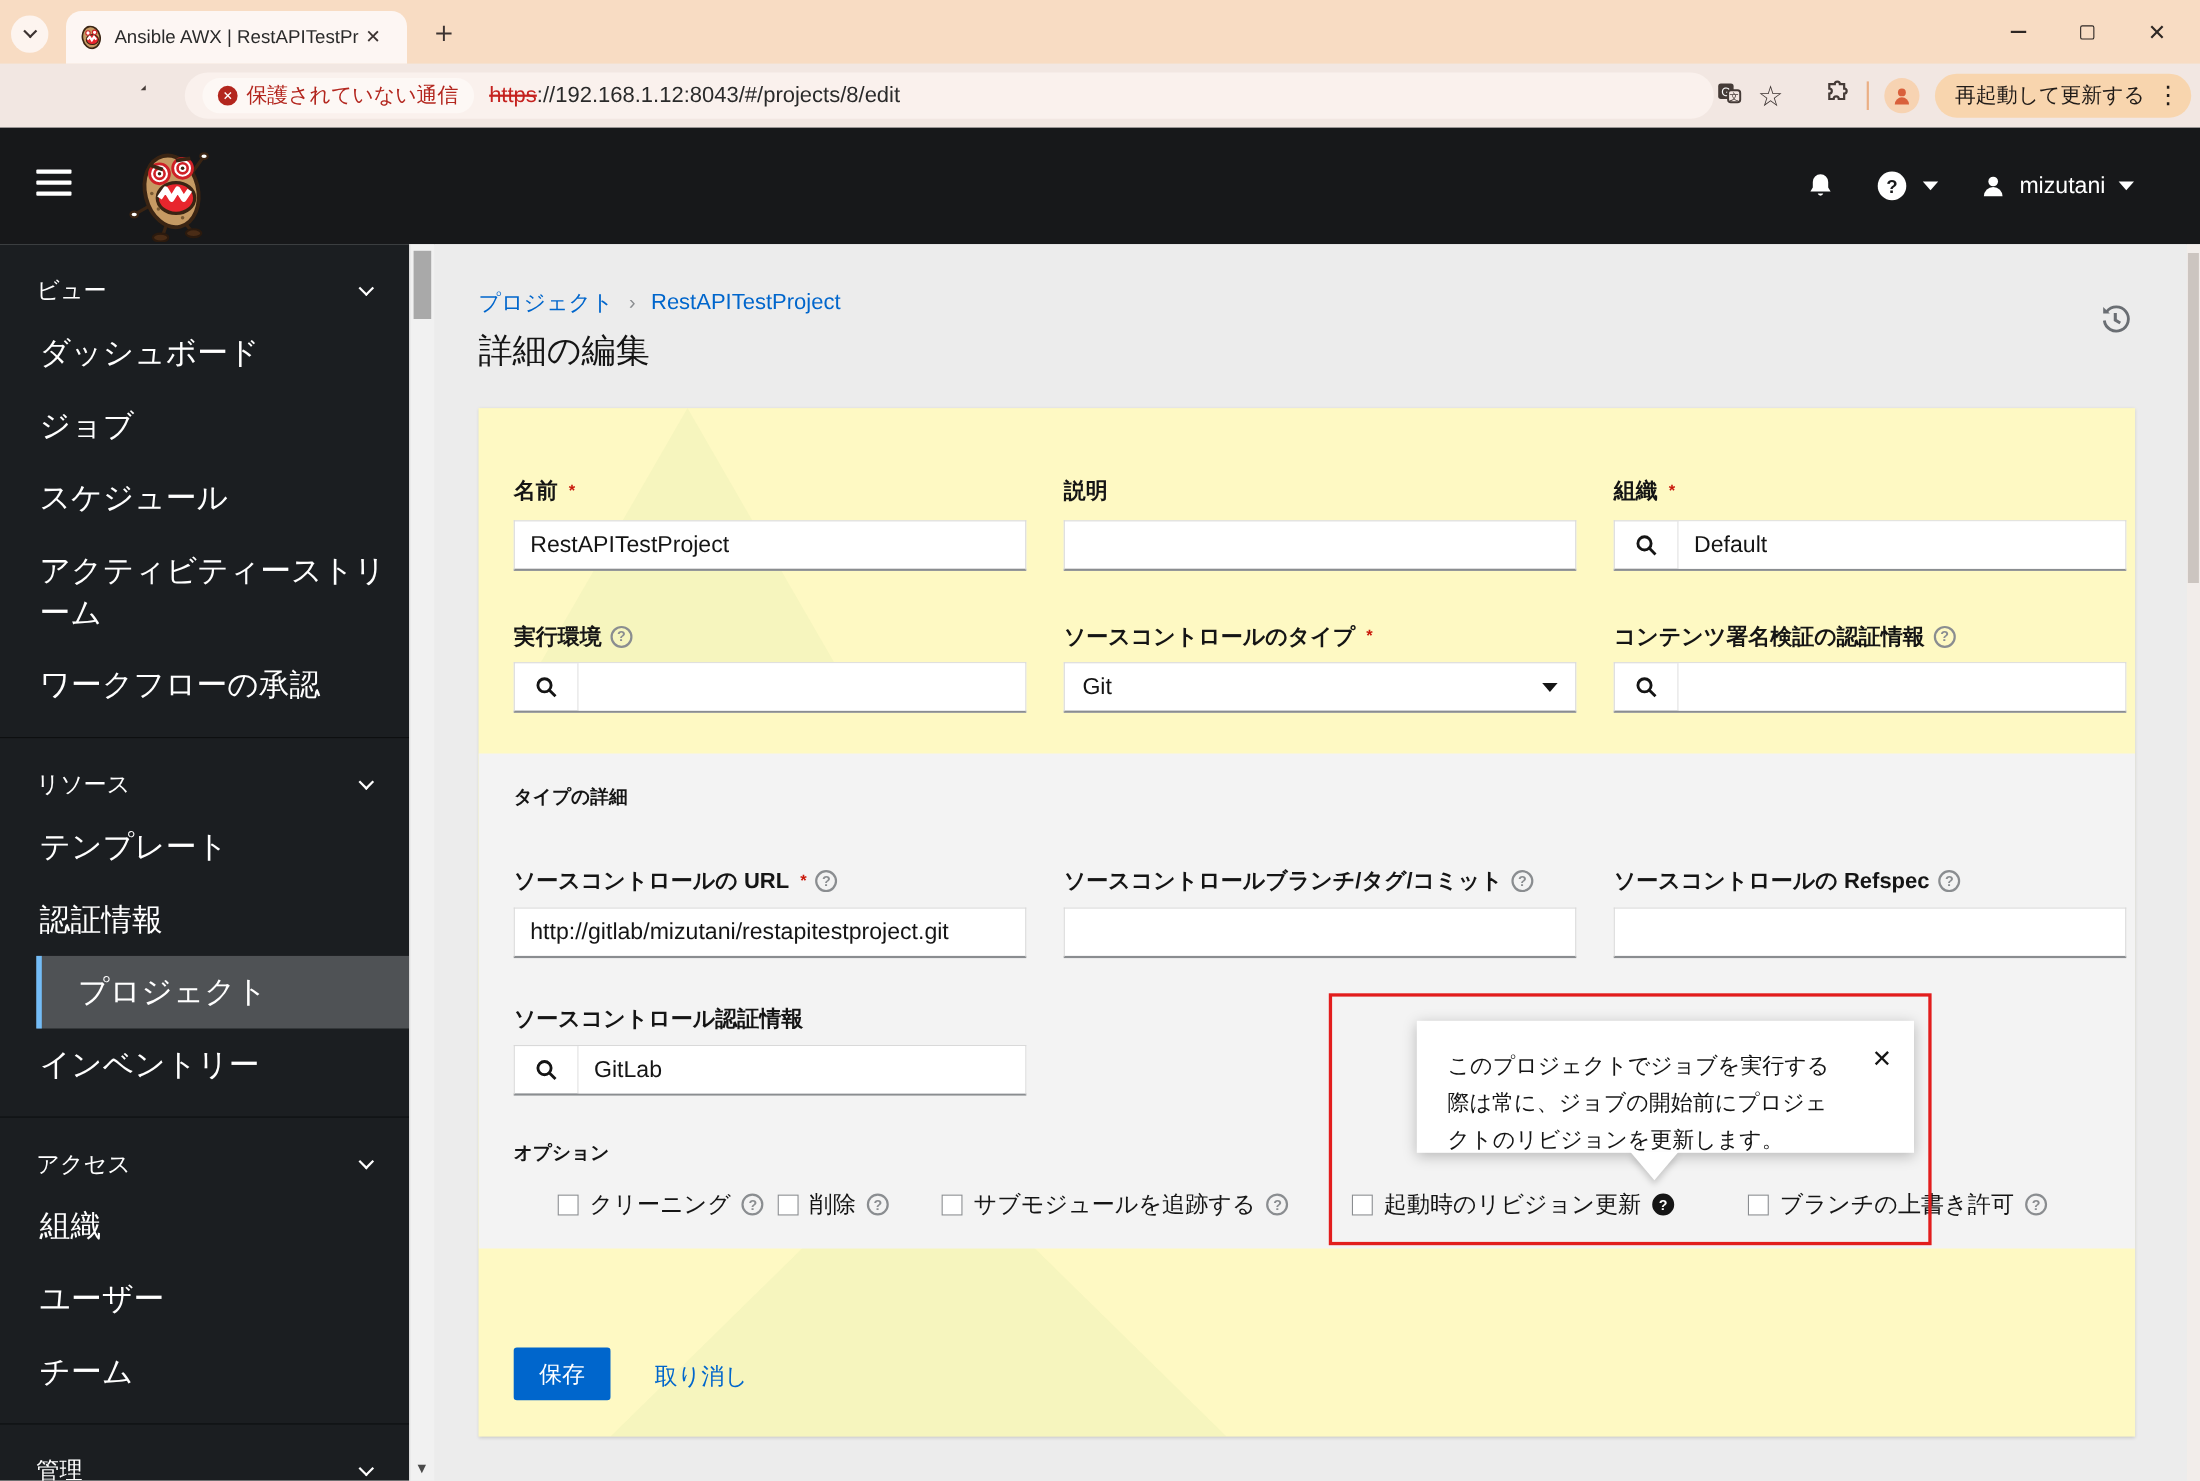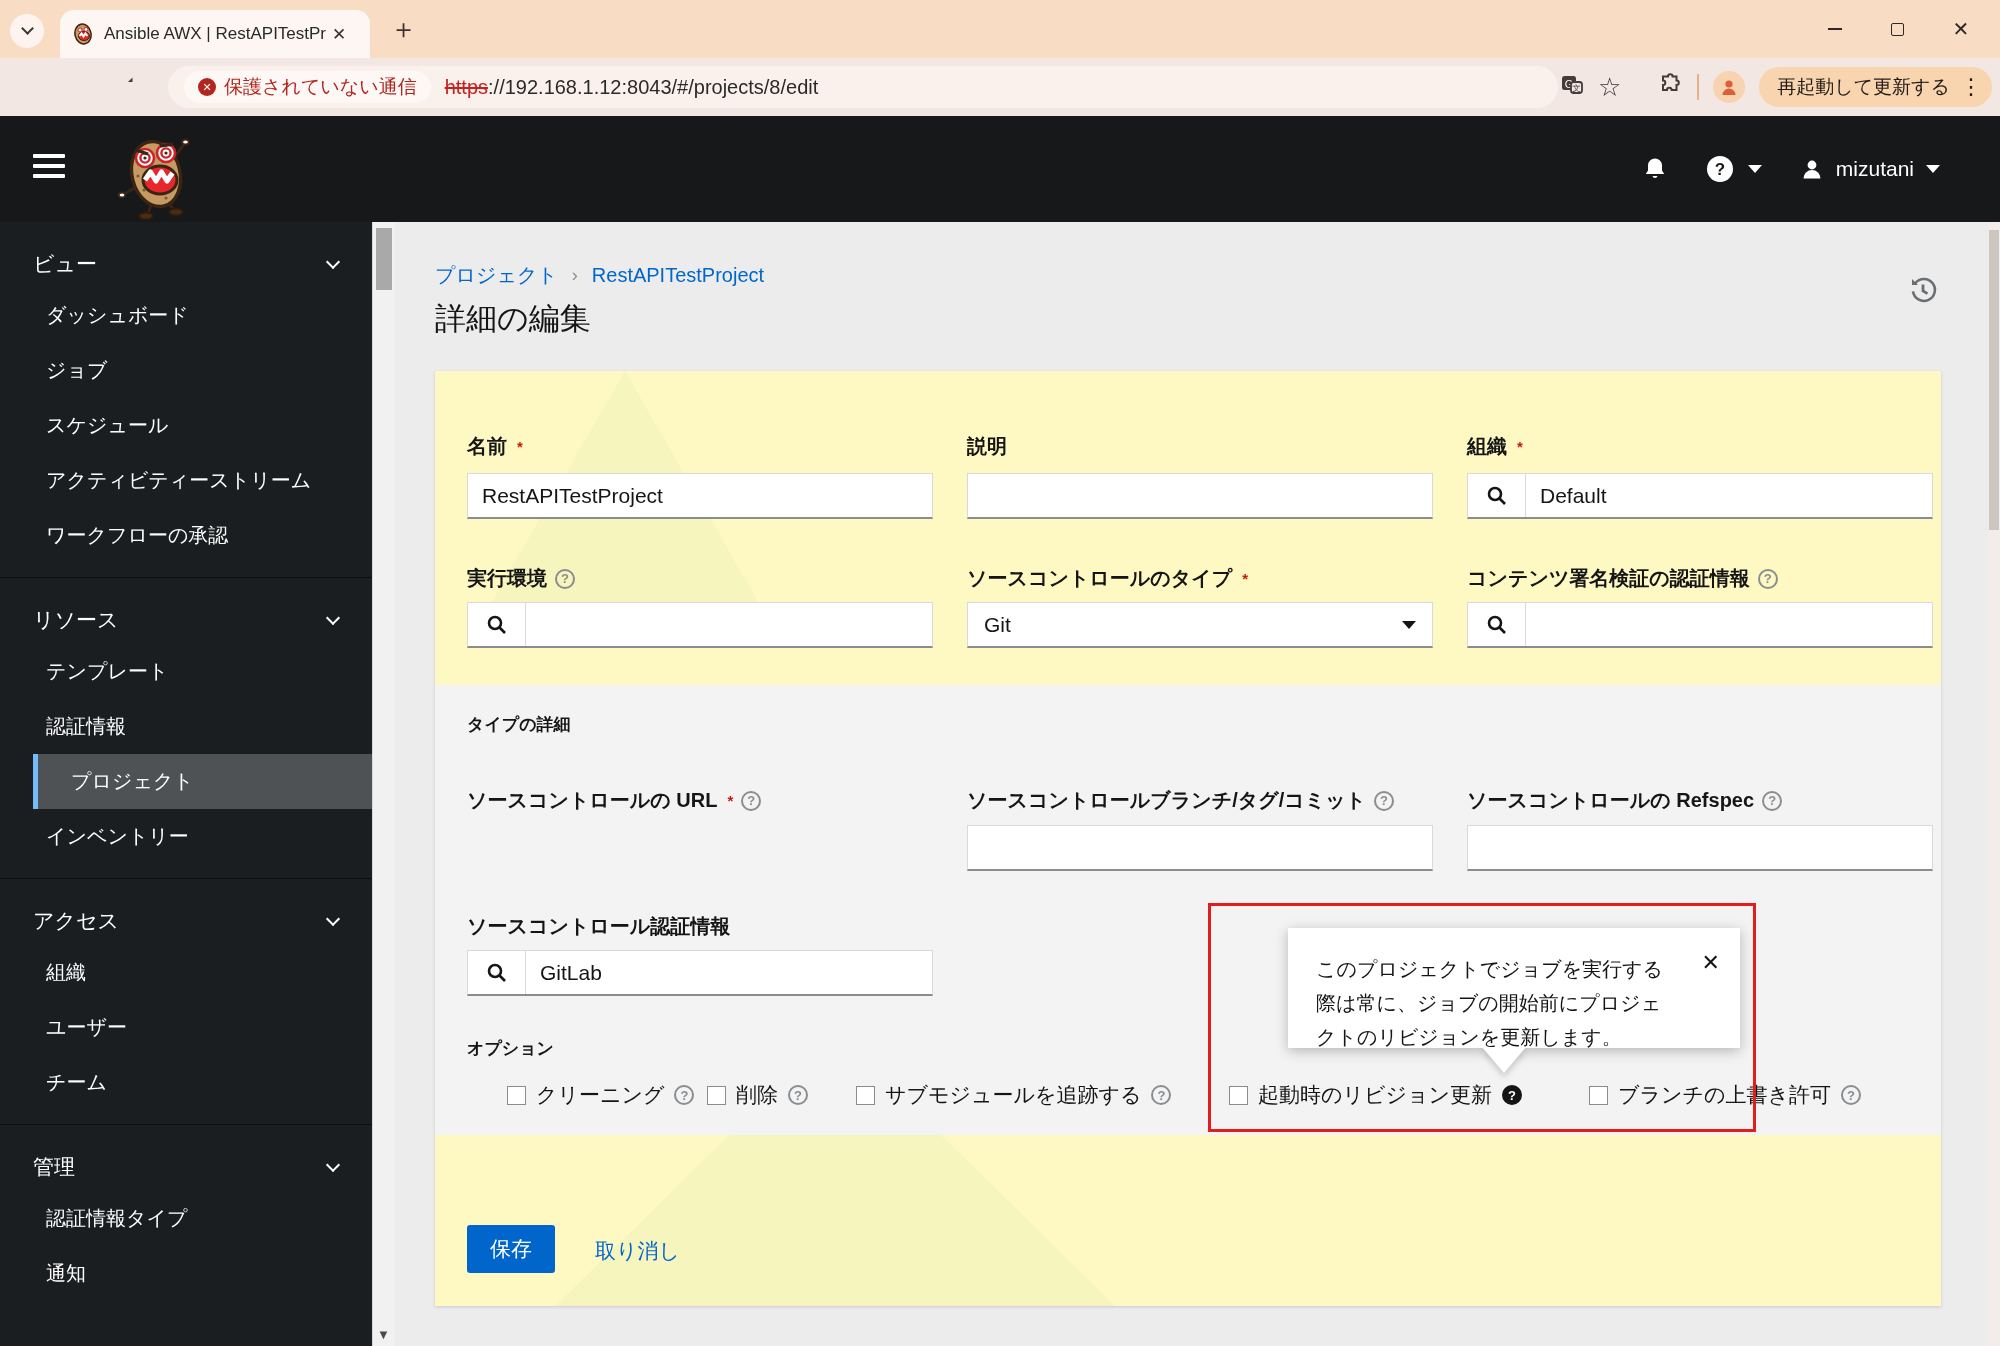--- a/index.html
+++ b/index.html
@@ -56,21 +56,21 @@
     border-top:8px solid #fff; display:inline-block; }
   #hdr-user { display:flex; align-items:center; gap:12px; color:#fff; font-size:21px; }
 
   
   #sidebar { position:absolute; left:0; top:222px; width:372px; height:1124px; background:#1b1e21;
     color:#fff; }
   .nav-group { padding:18px 0 14px 0; border-bottom:1px solid #0d0f10; }
   .nav-group-header { display:flex; align-items:center; justify-content:space-between;
     padding:10px 34px 10px 33px; font-size:21px; }
   .nav-group-header .chev { border-color:#fff; width:10px; height:10px; }
-  .nav-item { display:block; padding:14px 0 14px 46px; font-size:20px; color:#fff;
+  .nav-item { display:block; padding:14px 0 14px 36px; font-size:28px; color:#fff;
     text-decoration:none; position:relative; }
   .nav-item.selected { background:#4f5255; margin-left:33px; padding-left:33px;
     border-left:5px solid #73bcf7; }
 
   
   #app-scrollbar { position:absolute; left:372px; top:222px; width:23px; height:1124px;
     background:#f1f1f1; border-left:1px solid #d9d9d9; }
   #app-scrollbar .thumb { position:absolute; left:3px; top:6px; width:16px; height:62px; background:#a9a9a9; }
   #app-scrollbar .dn { position:absolute; left:4px; bottom:4px; font-size:13px; color:#4a4a4a; }
 
@@ -401,20 +401,21 @@
     </div>
 
     <div id="gray-band">
       <div class="sec-head" style="top:28px;">タイプの詳細</div>
 
       <div class="form-label" style="left:32px;top:102px;">
         <span>ソースコントロールの URL</span>
           <span class="req">*</span>
           <span class="help">?</span>
       </div>
+      <input class="fc" style="left: 32px; top: 140px;" value="http://gitlab/mizutani/restapitestproject.git">
       <div class="form-label" style="left:532px;top:102px;">
         <span>ソースコントロールブランチ/タグ/コミット</span>
           <span class="help">?</span>
       </div>
       <input class="fc" style="left: 532px; top: 140px;">
       <div class="form-label" style="left:1032px;top:102px;">
         <span>ソースコントロールの Refspec</span>
           <span class="help">?</span>
       </div>
       <input class="fc" style="left: 1032px; top: 140px;">

